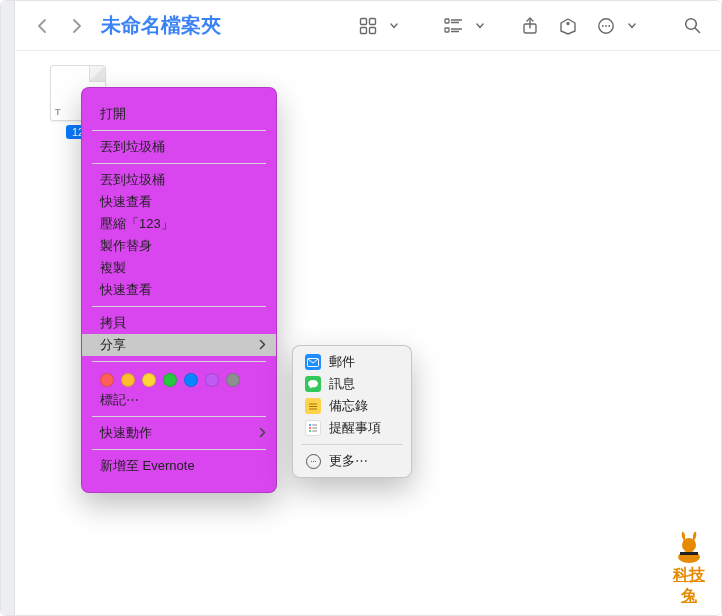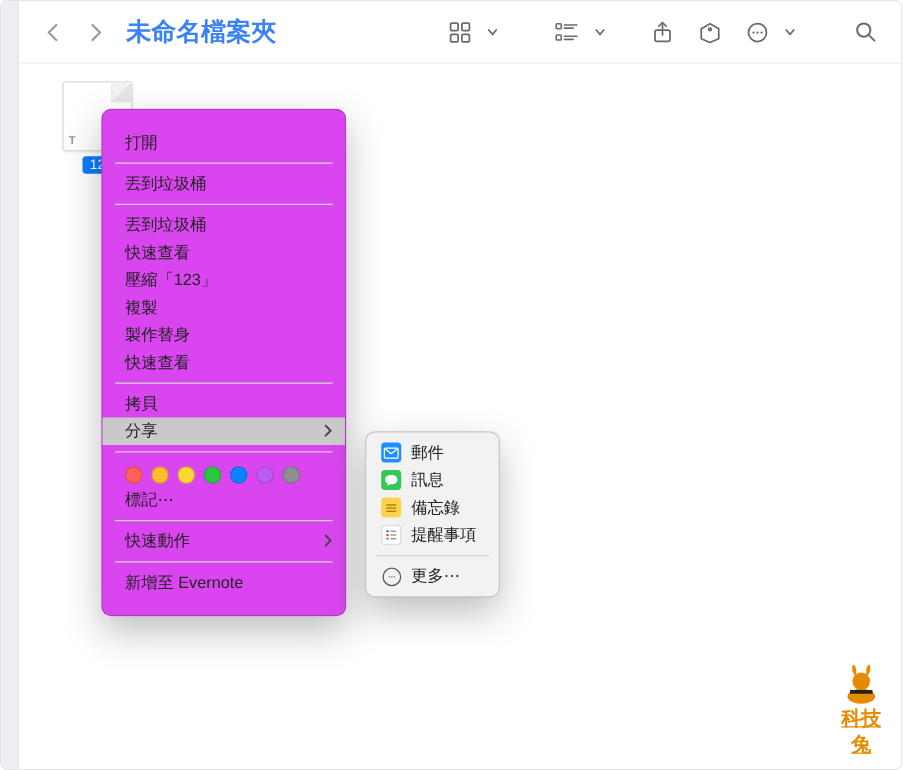--- a/index.html
+++ b/index.html
@@ -21,21 +21,21 @@
   .file-txt { position:absolute; left:4px; bottom:3px; font-size:9px; color:#999; font-weight:600;}
   .file-badge { display:inline-block; margin-top:4px; background:#0a7aff; color:#fff; font-size:11px; font-weight:500; padding:1px 6px; border-radius:3px;}
   .ctx-menu { position:absolute; width:196px; background:#d946ef; border:1px solid rgba(0,0,0,.18); border-radius:8px; box-shadow:0 12px 30px rgba(0,0,0,.25); padding:15px 0;}
   .ctx-main { left:66px; top:36px; }
   .ctx-item { position:relative; display:flex; align-items:center; height:22px; padding:0 18px; font-size:13px; color:#222;}
   .ctx-item.hovered { background:#c9c9c9; }
   .ctx-item .arrow { position:absolute; right:10px; top:50%; transform:translateY(-50%); color:#444;}
   .ctx-sep { height:1px; background:#d4d4d4; margin:5px 10px;}
   .tags-row { display:flex; gap:7px; padding:6px 18px 2px;}
   .tag-dot { width:14px; height:14px; border-radius:50%; border:0.5px solid rgba(0,0,0,.15);}
-  .sub-menu { position:absolute; width:108px; background:#f2f2f2; border:1px solid rgba(0,0,0,.18); border-radius:8px; box-shadow:0 12px 30px rgba(0,0,0,.25); padding:5px 0; left:277px; top:294px;}
+  .sub-menu { position:absolute; width:120px; background:#f2f2f2; border:1px solid rgba(0,0,0,.18); border-radius:8px; box-shadow:0 12px 30px rgba(0,0,0,.25); padding:5px 0; left:277px; top:294px;}
   .sub-item { display:flex; align-items:center; height:22px; padding:0 12px 0 8px; gap:8px; font-size:13px; border-radius:4px; margin:0 4px;}
   .sub-item.selected { background:#0a7aff; color:#fff;}
   .sub-icon { width:16px; height:16px; border-radius:3px; display:flex; align-items:center; justify-content:center; flex-shrink:0;}
   .sub-sep { height:1px; background:#d4d4d4; margin:5px 8px;}
   .ellipsis-circ { width:15px; height:15px; border:1.3px solid #555; border-radius:50%; display:flex; align-items:center; justify-content:center; font-size:9px; color:#555; letter-spacing:-1px;}
   .watermark { position:absolute; right:10px; bottom:8px; width:44px; text-align:center;}
   .watermark-icon{width:36px;height:36px;margin:0 auto;}
   .watermark-txt { font-size:16px; color:#e68a00; font-weight:600;text-decoration:underline;}
   svg { overflow:visible;}
 </style>
@@ -150,24 +150,24 @@
       <div class="ctx-item">
           <span>丟到垃圾桶</span>
         </div>
       <div class="ctx-item">
           <span>快速查看</span>
         </div>
       <div class="ctx-item">
           <span>壓縮「123」</span>
         </div>
       <div class="ctx-item">
+          <span>製作替身</span>
+        </div>
+      <div class="ctx-item">
           <span>複製</span>
-        </div>
-      <div class="ctx-item">
-          <span>製作替身</span>
         </div>
       <div class="ctx-item">
           <span>快速查看</span>
         </div>
       <div class="ctx-sep"></div>
       <div class="ctx-item">
           <span>拷貝</span>
         </div>
       <div class="ctx-item hovered">
         <span>分享</span>

